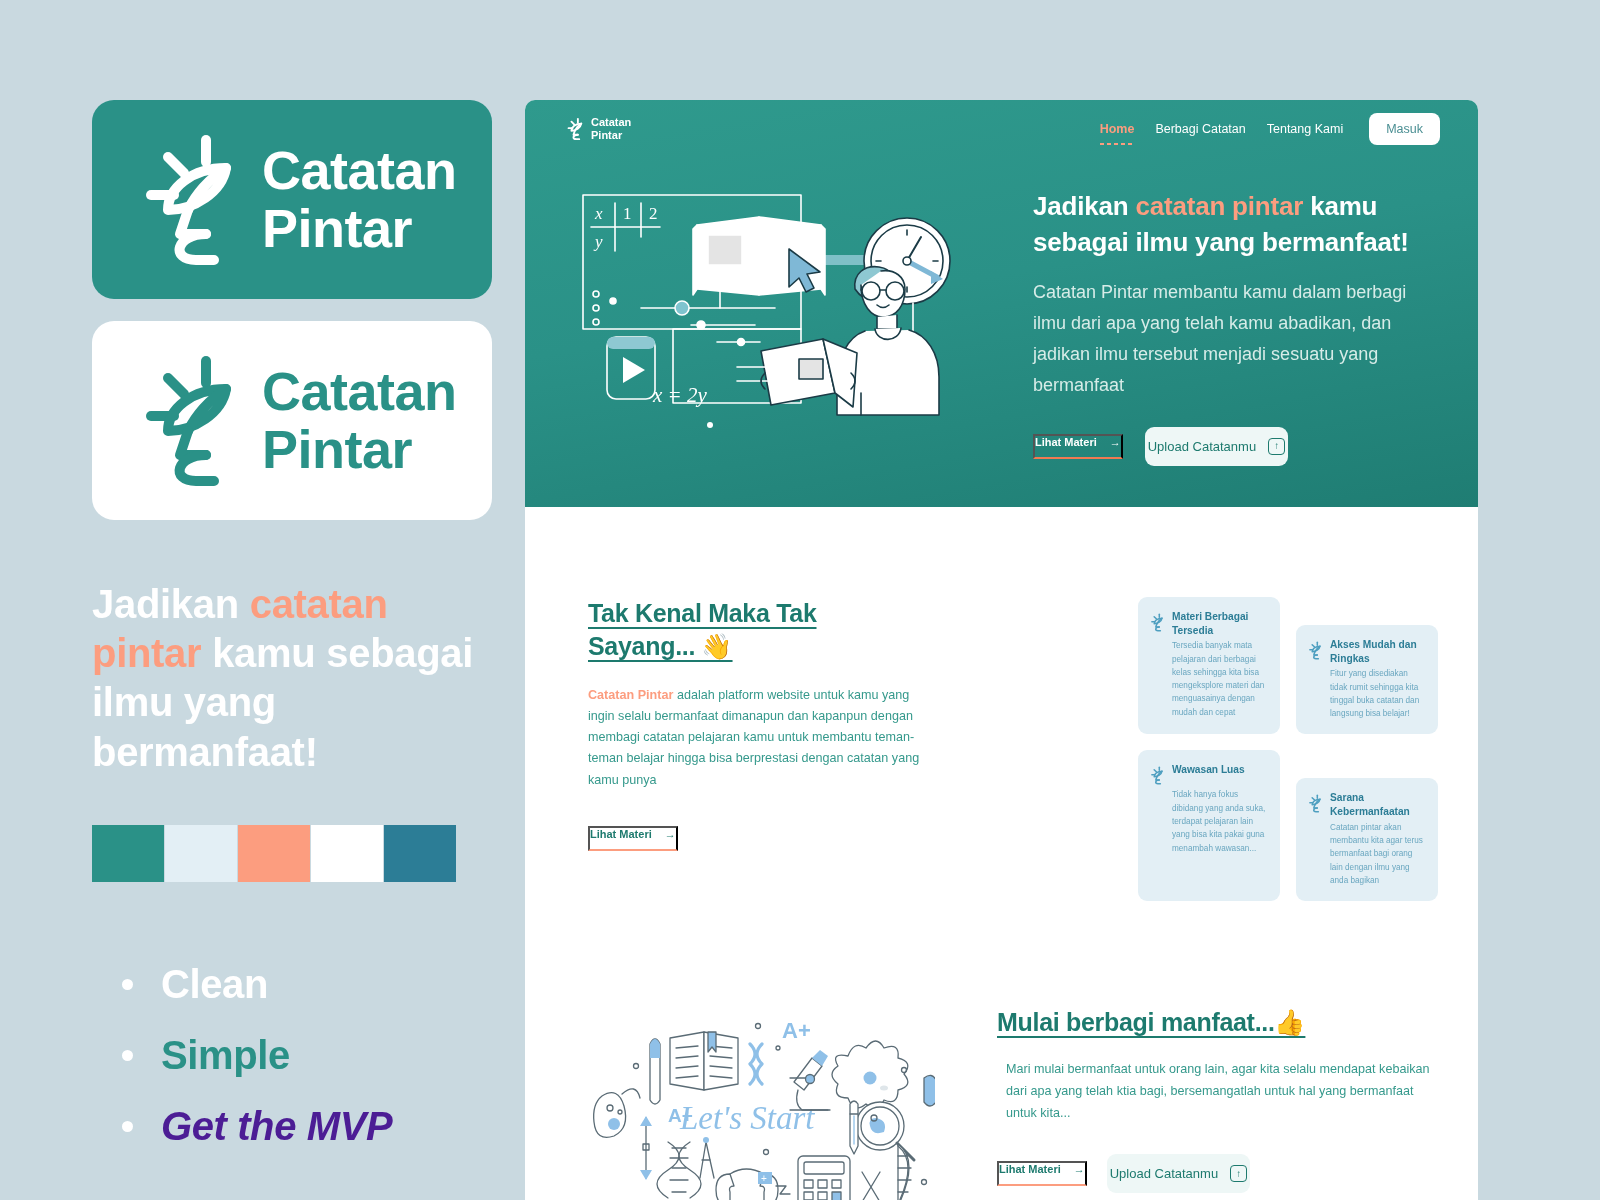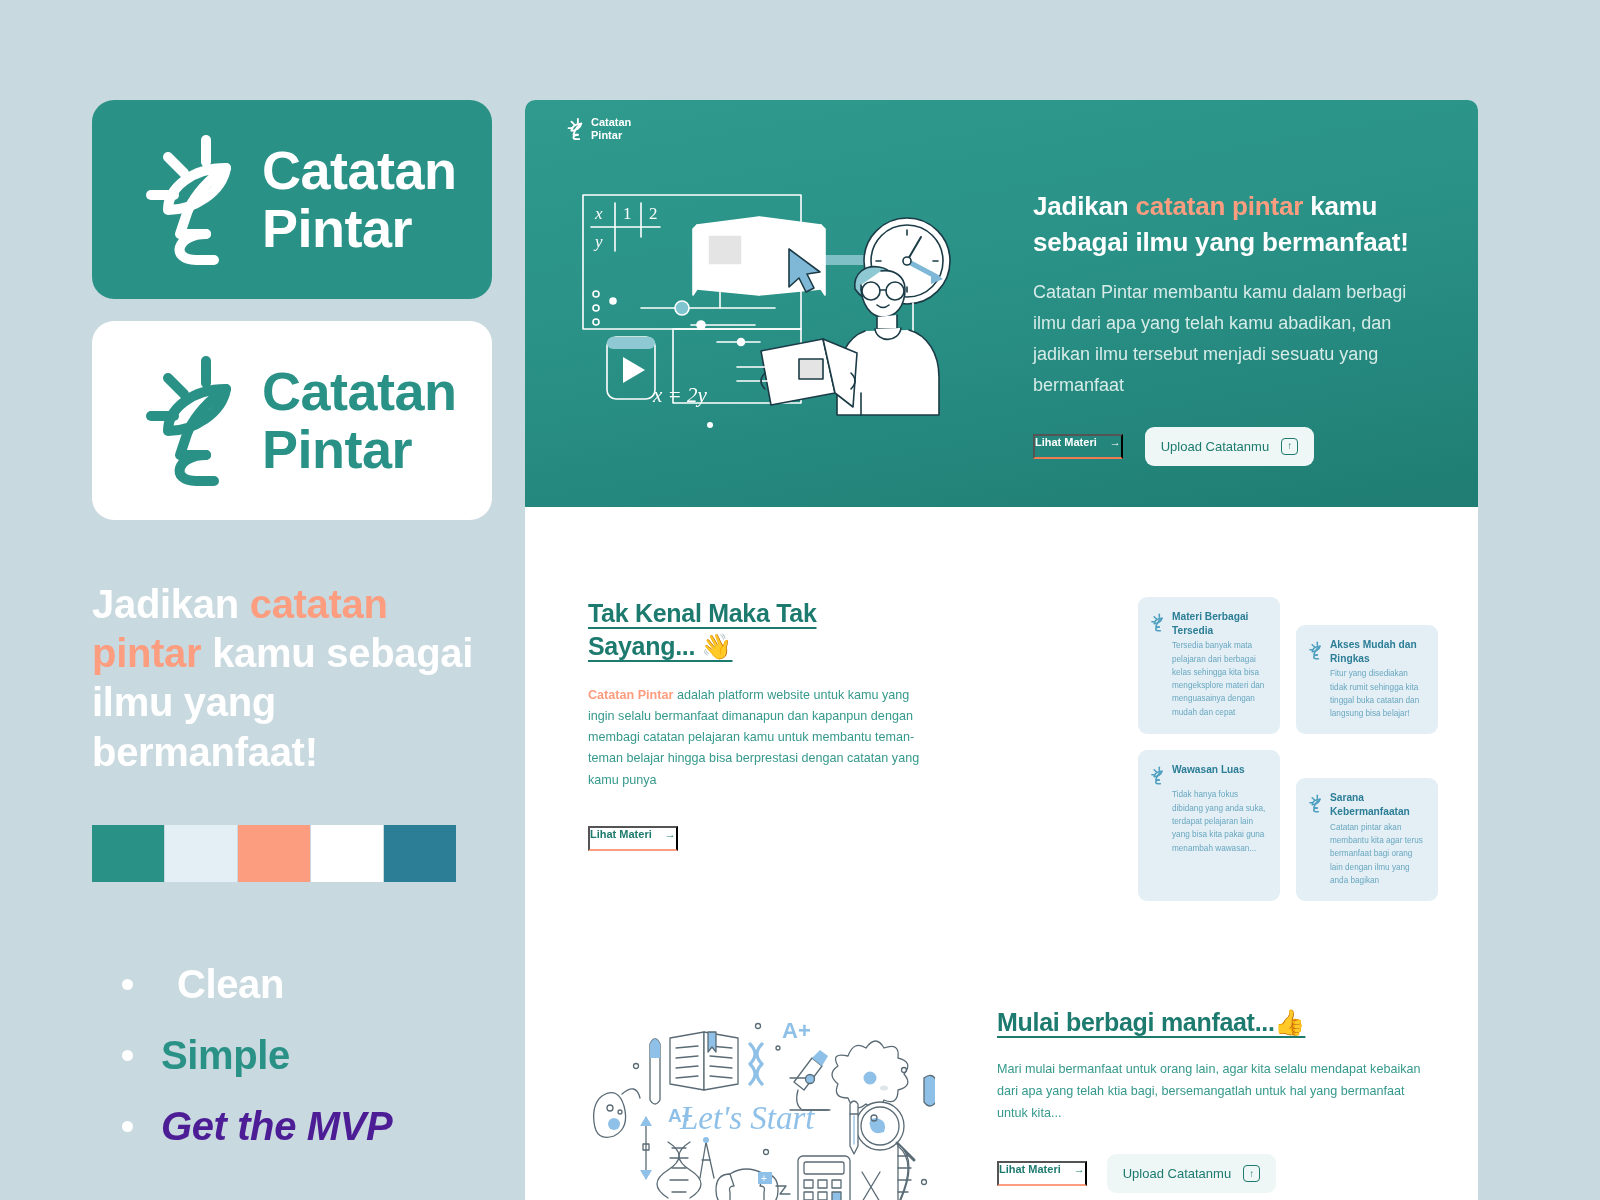--- a/index.html
+++ b/index.html
@@ -184,21 +184,21 @@
   .link-cta.on-white { color: #1d7a6e; border-bottom-color: #fc9d7f; }
 
   .btn-upload {
     display: inline-flex;
     align-items: center;
     gap: 12px;
     background: #eef7f6;
     color: #1d7a6e;
     border: none;
     border-radius: 9px;
-    padding: 11px 16px;
+    padding: 11px 3px;
     font-size: 13px;
     font-family: inherit;
     cursor: pointer;
   }
   .btn-upload .up-box {
     width: 17px; height: 17px;
     border: 1.6px solid #1d7a6e;
     border-radius: 4px;
     display: flex; align-items: center; justify-content: center;
     font-size: 10px; line-height: 1;
@@ -278,20 +278,21 @@
     text-underline-offset: 5px;
     text-decoration-thickness: 2px;
     cursor: pointer;
     letter-spacing: -0.3px;
   }
   #start-body {
     margin-top: 20px;
     color: #35998c;
     font-size: 12.6px;
     line-height: 1.72;
+    margin-left: 9px;
   }
   #start-actions { display: flex; align-items: center; gap: 20px; margin-top: 30px; }
 </style>
 </head>
 <body>
 
 <div id="left-panel">
 
   <div class="logo-card dark">
     <span class="logo-mark">
@@ -329,21 +330,21 @@
       <div class="swatch" style="background: rgb(42, 145, 135);"></div>
       <div class="swatch" style="background: rgb(227, 239, 245);"></div>
       <div class="swatch" style="background: rgb(252, 157, 127);"></div>
       <div class="swatch" style="background: rgb(255, 255, 255);"></div>
       <div class="swatch" style="background: rgb(44, 125, 150);"></div>
     </div>
 
   <ul id="principles">
       <li>
         <span class="dot"></span>
-        <span style="color: rgb(255, 255, 255); margin-left: 16px;">Clean</span>
+        <span style="color: rgb(255, 255, 255);">Clean</span>
       </li>
       <li>
         <span class="dot"></span>
         <span style="color: rgb(42, 145, 135);">Simple</span>
       </li>
       <li>
         <span class="dot"></span>
         <span style="color: #4c1d95; font-style: italic;">Get the MVP</span>
       </li>
     </ul>
@@ -363,20 +364,26 @@
             <path d="M96 38 C 62 38 38 58 38 80 C 64 80 92 62 96 38 Z"></path>
             <path d="M96 38 C 78 50 66 64 58 80"></path>
             <path d="M58 80 L 50 104 L 76 104"></path>
             <path d="M76 104 C 46 104 40 130 66 130 L 84 130"></path>
           </svg>
         </span>
         <div id="nav-logo-text">Catatan
 Pintar</div>
       </div>
 
+      <div id="nav-links">
+        <span class="nav-link active">Home</span>
+        <span class="nav-link">Berbagi Catatan</span>
+        <span class="nav-link">Tentang Kami</span>
+        <button id="btn-masuk">Masuk</button>
+      </div>
     </nav>
 
     <div id="hero-body">
 
       <div id="hero-art">
         <svg viewBox="0 0 420 260" width="420" height="260" fill="none" stroke="#ffffff" stroke-width="1.6" stroke-linecap="round" stroke-linejoin="round">
 
           <path d="M18 18 H236 V152 H18 Z"></path>
           <path d="M108 152 H236 V226 H108 Z"></path>
 

